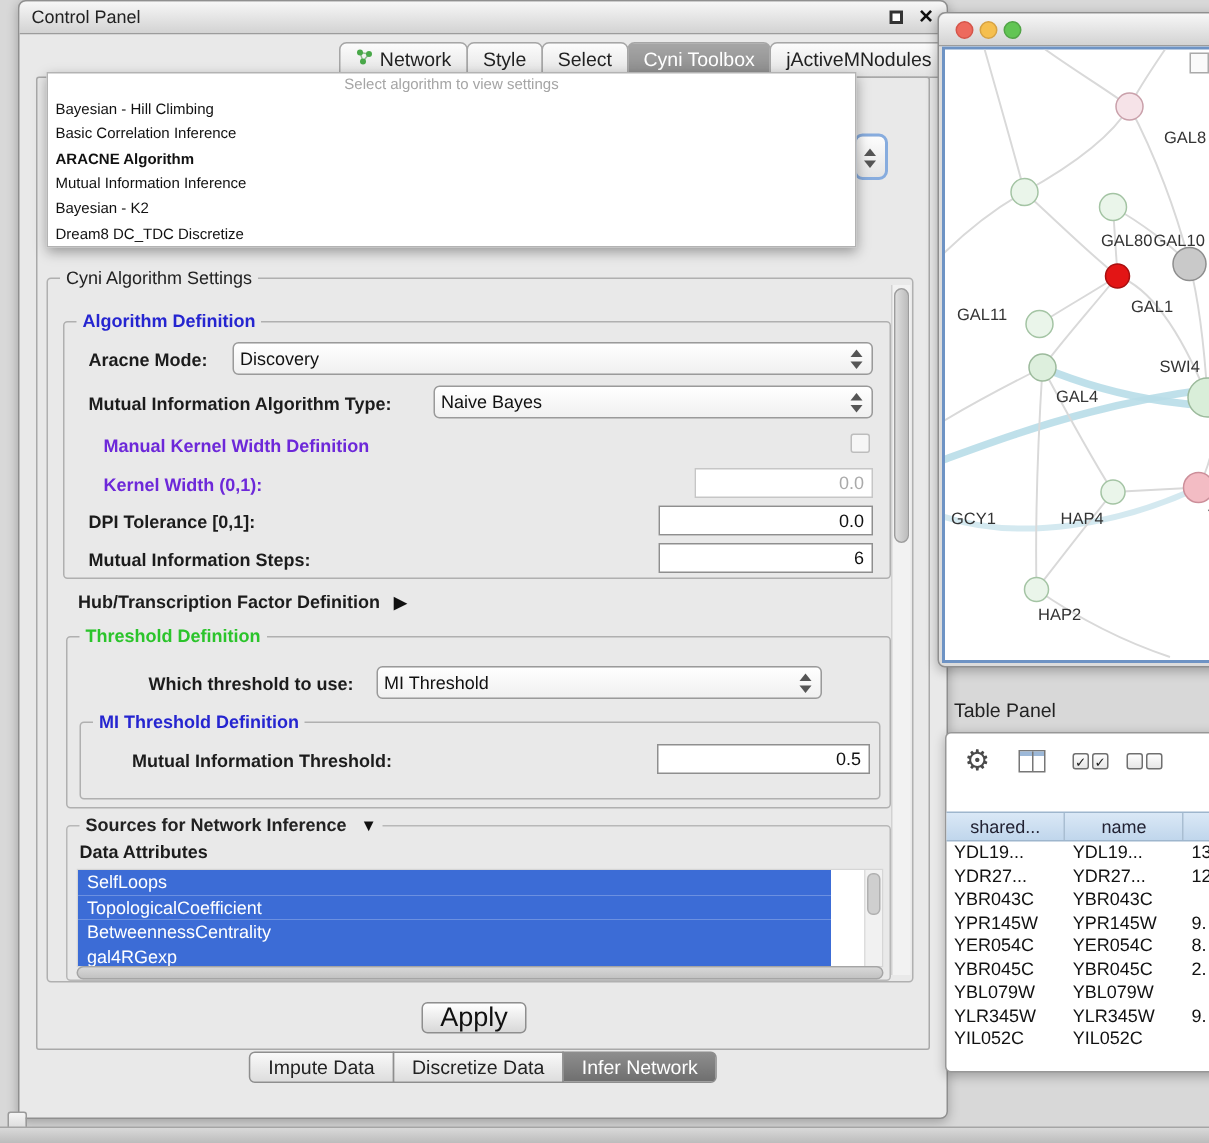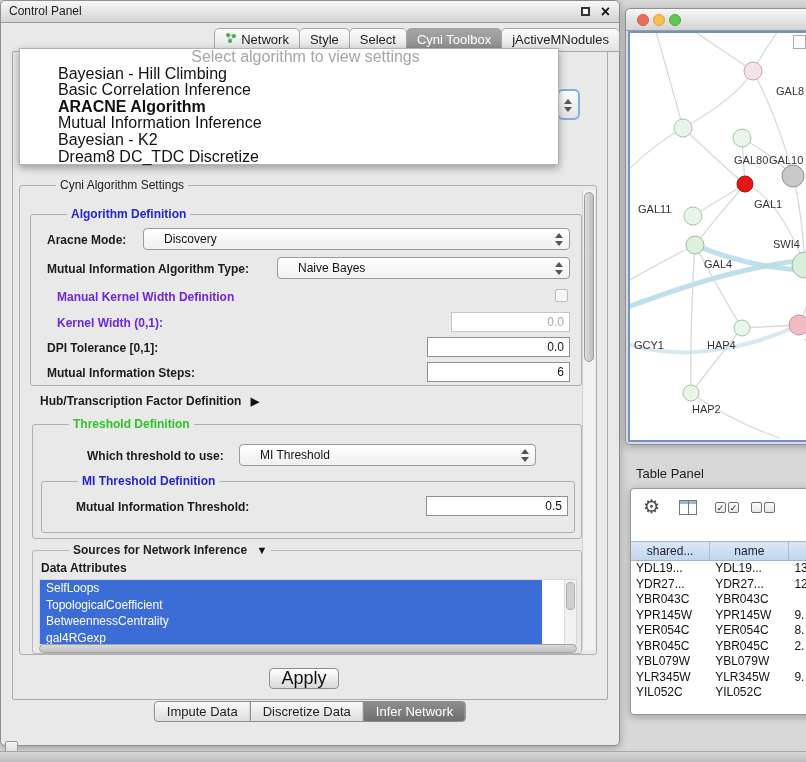--- a/index.html
+++ b/index.html
@@ -7,64 +7,64 @@
   body { font-family:"Liberation Sans", sans-serif; background:#d8d8d8; overflow:hidden; }
   #screen { position:relative; width:806px; height:762px; background:#d8d8d8; overflow:hidden; }
 
   .window { position:absolute; background:#e9e9e9; border:1px solid #8f8f8f; border-radius:5px;
             box-shadow:0 2px 8px rgba(0,0,0,.28); }
   .titlebar { position:absolute; left:0; top:0; right:0; height:22px;
               background:linear-gradient(#f7f7f7,#d3d3d3); border-bottom:1px solid #9c9c9c;
               border-radius:5px 5px 0 0; }
 
   
-  #control-panel { left:0; top:8; width:620px; height:746px; }
+  #control-panel { left:12px; top:8; width:620px; height:746px; }
   .cp-title { position:absolute; left:8px; top:0; line-height:21px; font-size:12px; color:#222; }
   .cp-restore { position:absolute; right:29px; top:6px; width:9px; height:9px; border:2px solid #333; background:#fff; }
   .cp-close { position:absolute; right:9px; top:0px; font-size:16px; font-weight:bold; color:#111; line-height:22px; cursor:default; }
 
   .tab-strip { position:absolute; top:29px; left:0; right:0; height:22px; display:flex; justify-content:flex-end; align-items:flex-end; }
   .tab { font-size:13px; color:#222; padding:3px 10px 4px; background:linear-gradient(#fcfcfc,#e2e2e2);
          border:1px solid #a6a6a6; border-radius:5px 5px 0 0; margin-right:-1px; display:flex; align-items:center; gap:4px; }
   .tab.selected { background:linear-gradient(#a6a6a6,#8b8b8b); color:#fff; }
 
   .content-panel { position:absolute; left:11px; top:50px; width:596px; height:649px;
                    border:1px solid #a9a9a9; background:#e9e9e9; border-radius:2px; }
 
   
   .algo-popup { position:absolute; left:18px; top:47px; width:540px; height:117px; background:#fff;
                 border:1px solid #b3b3b3; box-shadow:0 3px 8px rgba(0,0,0,.35); z-index:40; }
-  .algo-popup .row { height:16.6px; line-height:16.6px; font-size:16px; color:#111; padding-left:5px; white-space:nowrap;margin-left:33px; }
+  .algo-popup .row { height:16.6px; line-height:16.6px; font-size:10px; color:#111; padding-left:5px; white-space:nowrap; }
   .algo-popup .placeholder { color:#a5a5a5; text-align:center; padding-left:0; }
   .algo-popup .bold { font-weight:bold; }
 
   .combo-fragment { position:absolute; left:556px; top:88px; width:23px; height:31px; z-index:30;
                     border:2px solid #87acde; border-radius:6px; background:linear-gradient(#fdfdfd,#e4e4e4); }
 
   .groupbox { position:absolute; border:1px solid #b0b0b0; border-radius:3px; }
-  .legend { position:absolute; top:-8px; left:8px; background:#e9e9e9; padding:0 4px; font-size:12px; font-weight:bold; color:#222; white-space:nowrap;margin-left:28px; }
+  .legend { position:absolute; top:-8px; left:8px; background:#e9e9e9; padding:0 4px; font-size:12px; font-weight:bold; color:#222; white-space:nowrap; }
   .legend.blue { color:#2525d0; }
   .legend.green { color:#2bc42b; }
 
   #settings-group { left:18px; top:184px; width:578px; height:470px; }
 
   .v-scrollbar { position:absolute; right:1px; top:4px; bottom:4px; width:13px; background:#f2f2f2; border-left:1px solid #d2d2d2; }
   .v-thumb { position:absolute; left:1px; top:2px; width:10px; height:170px; border:1px solid #9d9d9d; border-radius:5px;
              background:linear-gradient(90deg,#dedede,#bdbdbd); }
 
   #algo-group { left:10px; top:28px; width:552px; height:172px; }
   #threshold-group { left:12px; top:238px; width:550px; height:115px; }
   #mi-subgroup { left:8px; top:56px; width:534px; height:52px; }
   #sources-group { left:12px; top:364px; width:550px; height:104px; border-color:#b8b8b8; }
 
   .flabel { position:absolute; font-size:12px; font-weight:bold; color:#1c1c1c; white-space:nowrap;text-align:right; }
   .flabel.disabled { color:#6d28d9;margin-left:10px; }
 
   .combo { position:absolute; height:22px; background:linear-gradient(#ffffff,#f0f0f0); border:1px solid #9a9a9a;
-           border-radius:4px; font-size:12px; line-height:20px; padding-left:20px; color:#111; }
+           border-radius:4px; font-size:12px; line-height:20px; padding-left:4px; color:#111; }
   .spinner { position:absolute; right:6px; top:4px; width:8px; height:13px; }
   .tri-up { position:absolute; top:0; left:0; width:0; height:0; border-left:4px solid transparent;
             border-right:4px solid transparent; border-bottom:5px solid #555; }
   .tri-down { position:absolute; bottom:0; left:0; width:0; height:0; border-left:4px solid transparent;
               border-right:4px solid transparent; border-top:5px solid #555; }
 
   .tfield { position:absolute; height:20px; background:#fff; border:1px solid #8f8f8f; font-size:12px;
             text-align:right; padding-right:5px; color:#111; font-family:"Liberation Sans",sans-serif; }
   .tfield.disabled { border-color:#c6c6c6; color:#aaa; }
 

